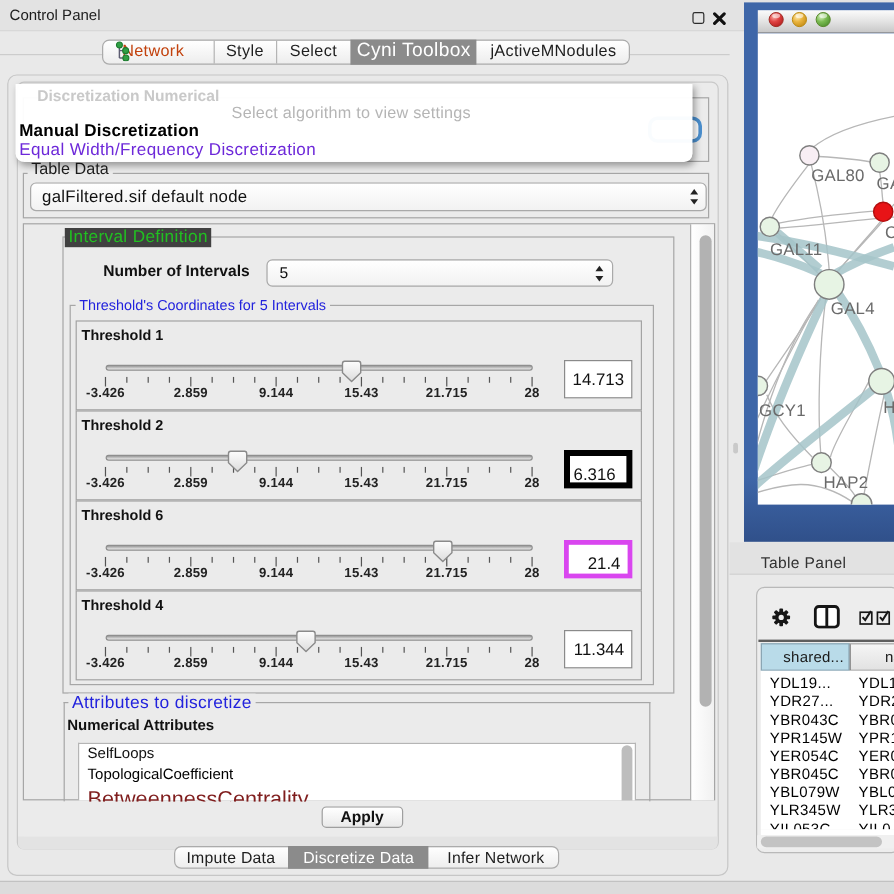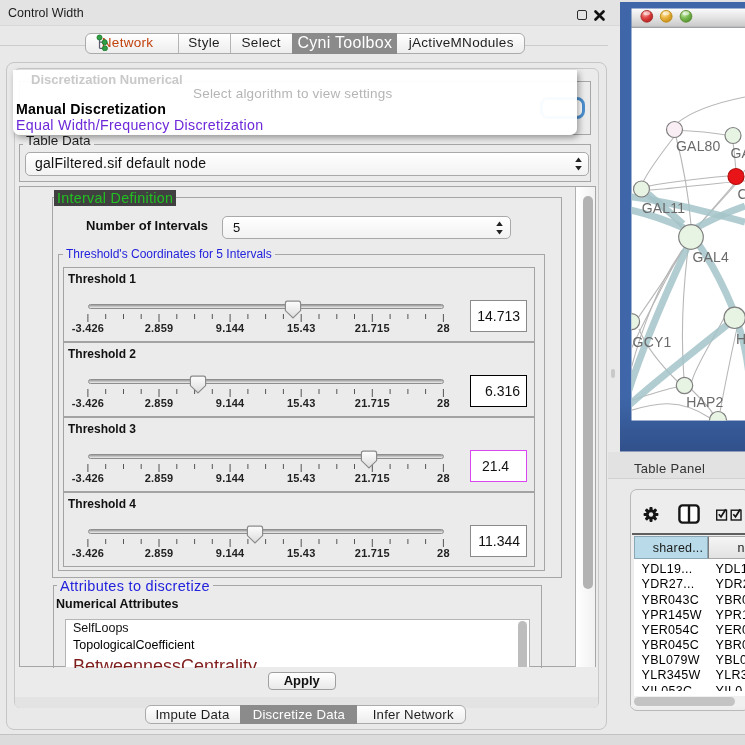--- a/index.html
+++ b/index.html
@@ -1,21 +1,21 @@
 <!DOCTYPE html>
 <html><head><meta charset="utf-8">
 <style>
 *{margin:0;padding:0;box-sizing:border-box}
 html,body{width:745px;height:745px;overflow:hidden}
 body{font-family:"Liberation Sans",sans-serif;background:#e9e9e9;position:relative}
 .ab{position:absolute}
 </style></head><body>
 
 <div class="ab" style="left:0;top:0;width:745px;height:26px;background:#e3e3e3;border-bottom:1px solid #d8d8d8"></div>
-<div class="ab" style="left:8px;top:6px;font-size:12.5px;color:#1c1c1c">Control Width</div>
+<div class="ab" style="left:8px;top:6px;font-size:12.5px;color:#1c1c1c">Control Panel</div>
 <div class="ab" style="left:577px;top:10px;width:9.5px;height:9.5px;border:1.6px solid #2c2c2c;border-radius:2px"></div>
 <svg class="ab" style="left:594px;top:10px" width="11" height="11" viewBox="0 0 11 11">
     <path d="M1.5,1.5 L9.5,9.5 M9.5,1.5 L1.5,9.5" stroke="#111" stroke-width="2.6" stroke-linecap="round"></path>
   </svg>
 <div class="ab" style="left:0;top:44.8px;width:608px;height:1px;background:#cccccc"></div>
 <div class="ab" style="left:84.8px;top:32.5px;width:440px;height:21px;background:linear-gradient(#ffffff,#ededed);border:1px solid #ababab;border-radius:6px"></div>
 <div class="ab" style="left:84.8px;top:32.5px;width:93px;height:21px;line-height:20px;text-align:left;font-size:13.5px;color:#c2410c;letter-spacing:0.3px;padding-left:17px">Network</div>
 <div class="ab" style="left:177.9px;top:32.5px;width:52.3px;height:21px;line-height:20px;text-align:center;font-size:13.5px;color:#1e1e1e;letter-spacing:0.3px;padding-left:0px">Style</div>
 <div class="ab" style="left:230.2px;top:32.5px;width:62px;height:21px;line-height:20px;text-align:center;font-size:13.5px;color:#1e1e1e;letter-spacing:0.3px;padding-left:0px">Select</div>
 <div class="ab" style="left:292.2px;top:32.5px;width:105.3px;height:21px;background:#8b8b8b;line-height:20px;text-align:center;font-size:16px;color:#fff;letter-spacing:0.3px">Cyni Toolbox</div>
@@ -131,23 +131,23 @@
 <div class="ab" style="left:443.4px;top:397px;transform:translateX(-50%);font-size:11px;font-weight:bold;color:#222;letter-spacing:0.2px;white-space:nowrap">28</div>
 <svg class="ab" style="left:189.1px;top:375px" width="18" height="19" viewBox="0 0 17 18">
     <defs>
       <linearGradient id="g342" x1="0" y1="0" x2="0" y2="1">
         <stop offset="0" stop-color="#fdfdfd"></stop>
         <stop offset="1" stop-color="#dcdcdc"></stop>
       </linearGradient>
     </defs>
     <path d="M3,1 L14,1 Q15.7,1 15.7,3 L15.7,10 L8.5,17 L1.3,10 L1.3,3 Q1.3,1 3,1 Z" fill="url(#g342)" stroke="#8a8a8a" stroke-width="1.1"></path>
   </svg>
-<div class="ab" style="left:470px;top:375px;width:57px;height:32px;background:#fff;border:1px solid #000000;line-height:31px;text-align:right;padding-right:6px;font-size:14px;color:#111">6.316</div>
+<div class="ab" style="left:470px;top:375px;width:57px;height:32px;background:#fff;border:5px solid #000000;line-height:31px;text-align:center;padding-right:6px;font-size:14px;color:#111">6.316</div>
 <div class="ab" style="left:63px;top:417px;width:472px;height:75px;border:1px solid #a3a3a3"></div>
-<div class="ab" style="left:68px;top:422px;font-size:12px;font-weight:bold;color:#111">Threshold 3</div>
+<div class="ab" style="left:68px;top:422px;font-size:12px;font-weight:bold;color:#111">Threshold 6</div>
 <div class="ab" style="left:88px;top:454px;width:356px;height:5px;border:1px solid #8e8e8e;border-radius:3px;background:linear-gradient(#9a9a9a,#c9c9c9 55%,#ededed)"></div>
 <svg class="ab" style="left:70px;top:464px" width="390" height="9" viewBox="0 0 390 9">
     <path d="M17.9,0 L17.9,8" stroke="#555" stroke-width="1"></path>
     <path d="M35.7,0 L35.7,5" stroke="#555" stroke-width="1"></path>
     <path d="M53.5,0 L53.5,5" stroke="#555" stroke-width="1"></path>
     <path d="M71.2,0 L71.2,5" stroke="#555" stroke-width="1"></path>
     <path d="M89.0,0 L89.0,8" stroke="#555" stroke-width="1"></path>
     <path d="M106.8,0 L106.8,5" stroke="#555" stroke-width="1"></path>
     <path d="M124.6,0 L124.6,5" stroke="#555" stroke-width="1"></path>
     <path d="M142.3,0 L142.3,5" stroke="#555" stroke-width="1"></path>
@@ -173,21 +173,21 @@
 <div class="ab" style="left:443.4px;top:472px;transform:translateX(-50%);font-size:11px;font-weight:bold;color:#222;letter-spacing:0.2px;white-space:nowrap">28</div>
 <svg class="ab" style="left:359.7px;top:450px" width="18" height="19" viewBox="0 0 17 18">
     <defs>
       <linearGradient id="g417" x1="0" y1="0" x2="0" y2="1">
         <stop offset="0" stop-color="#fdfdfd"></stop>
         <stop offset="1" stop-color="#dcdcdc"></stop>
       </linearGradient>
     </defs>
     <path d="M3,1 L14,1 Q15.7,1 15.7,3 L15.7,10 L8.5,17 L1.3,10 L1.3,3 Q1.3,1 3,1 Z" fill="url(#g417)" stroke="#8a8a8a" stroke-width="1.1"></path>
   </svg>
-<div class="ab" style="left:470px;top:450px;width:57px;height:32px;background:#fff;border:1px solid #d946ef;line-height:31px;text-align:center;padding-right:6px;font-size:14px;color:#111">21.4</div>
+<div class="ab" style="left:470px;top:450px;width:57px;height:32px;background:#fff;border:4px solid #d946ef;line-height:31px;text-align:right;padding-right:6px;font-size:14px;color:#111">21.4</div>
 <div class="ab" style="left:63px;top:492px;width:472px;height:75px;border:1px solid #a3a3a3"></div>
 <div class="ab" style="left:68px;top:497px;font-size:12px;font-weight:bold;color:#111">Threshold 4</div>
 <div class="ab" style="left:88px;top:529px;width:356px;height:5px;border:1px solid #8e8e8e;border-radius:3px;background:linear-gradient(#9a9a9a,#c9c9c9 55%,#ededed)"></div>
 <svg class="ab" style="left:70px;top:539px" width="390" height="9" viewBox="0 0 390 9">
     <path d="M17.9,0 L17.9,8" stroke="#555" stroke-width="1"></path>
     <path d="M35.7,0 L35.7,5" stroke="#555" stroke-width="1"></path>
     <path d="M53.5,0 L53.5,5" stroke="#555" stroke-width="1"></path>
     <path d="M71.2,0 L71.2,5" stroke="#555" stroke-width="1"></path>
     <path d="M89.0,0 L89.0,8" stroke="#555" stroke-width="1"></path>
     <path d="M106.8,0 L106.8,5" stroke="#555" stroke-width="1"></path>

